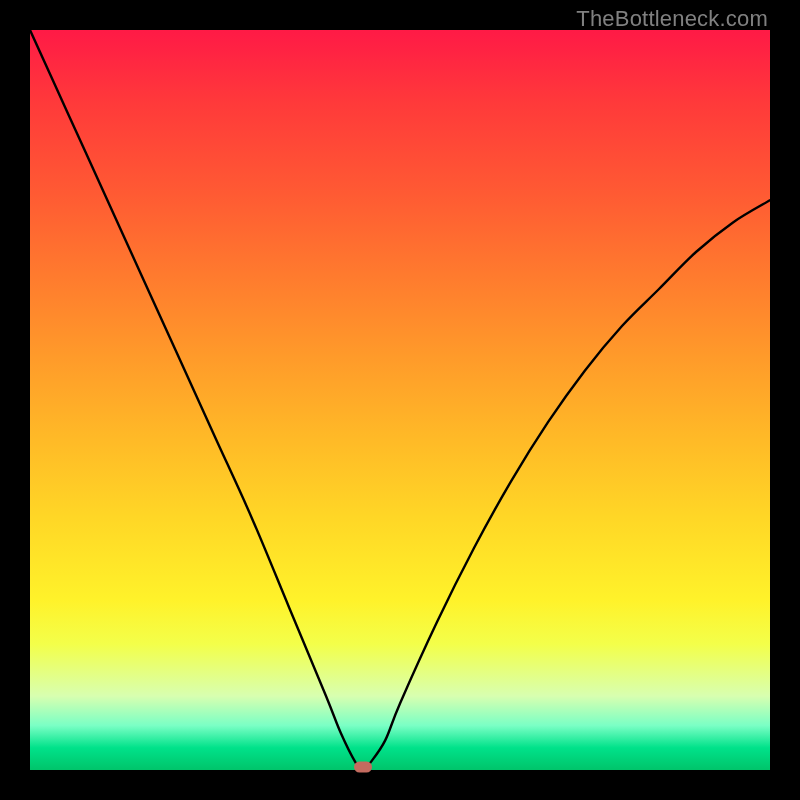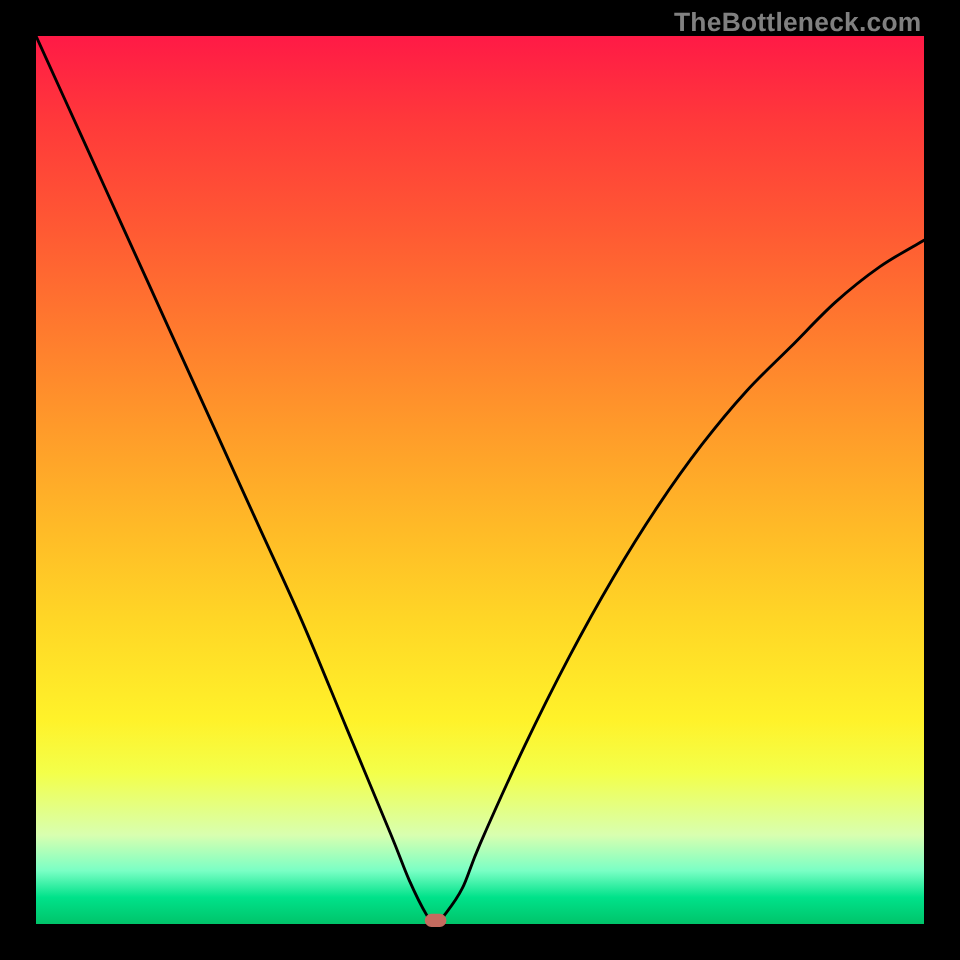--- a/index.html
+++ b/index.html
@@ -37,21 +37,21 @@
       #7affc5 94%,
       #00e28a 97%,
       #00c46a 100%
     );
   }
   .watermark {
     position: absolute;
     top: 6px;
     right: 32px;
     font-size: 22px;
-    font-weight: 700;
+    font-weight: 400;
     color: #808080;
     letter-spacing: 0.2px;
     user-select: none;
   }
   svg.curve {
     position: absolute;
     left: 0;
     top: 0;
     width: 740px;
     height: 740px;

